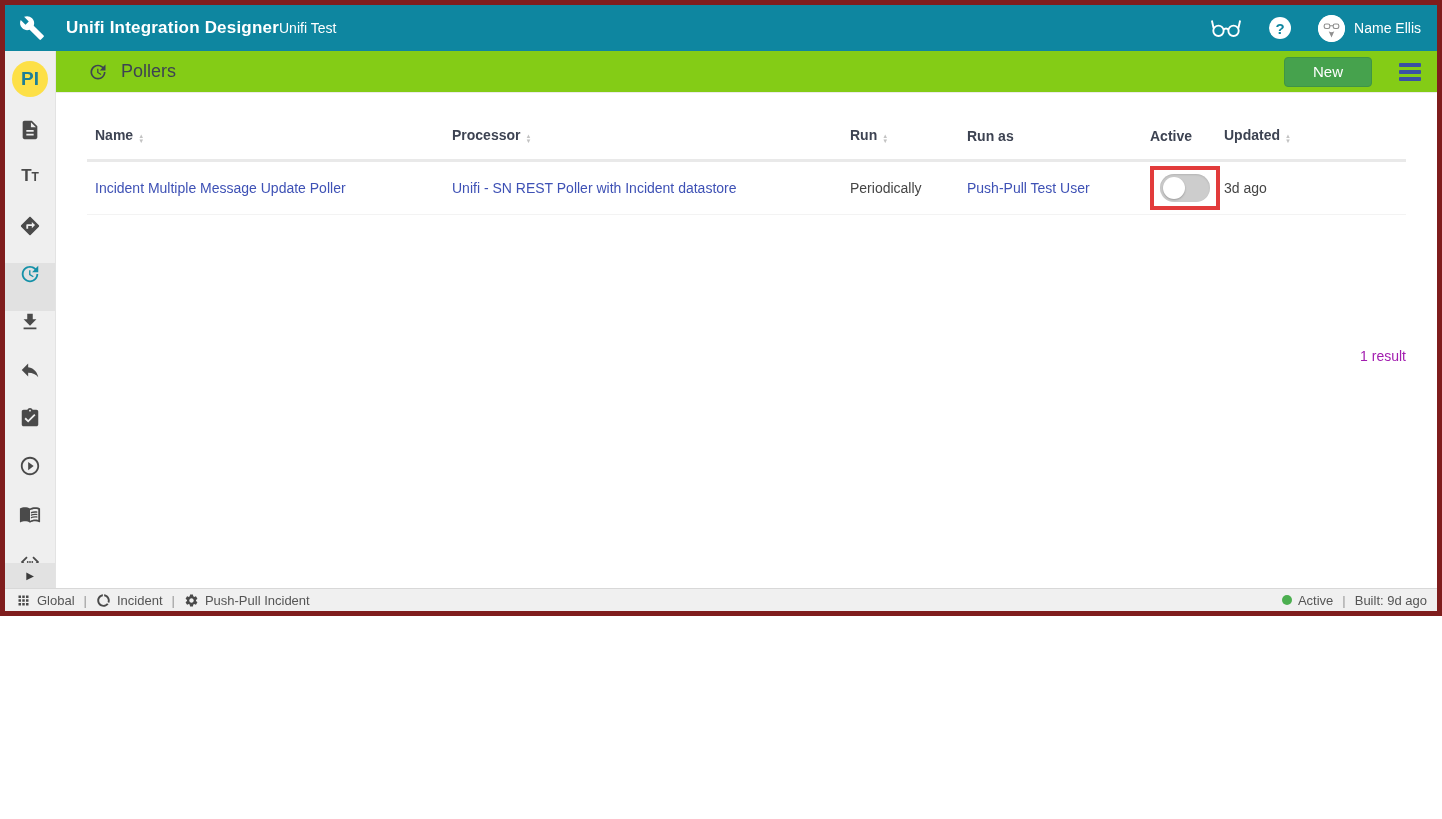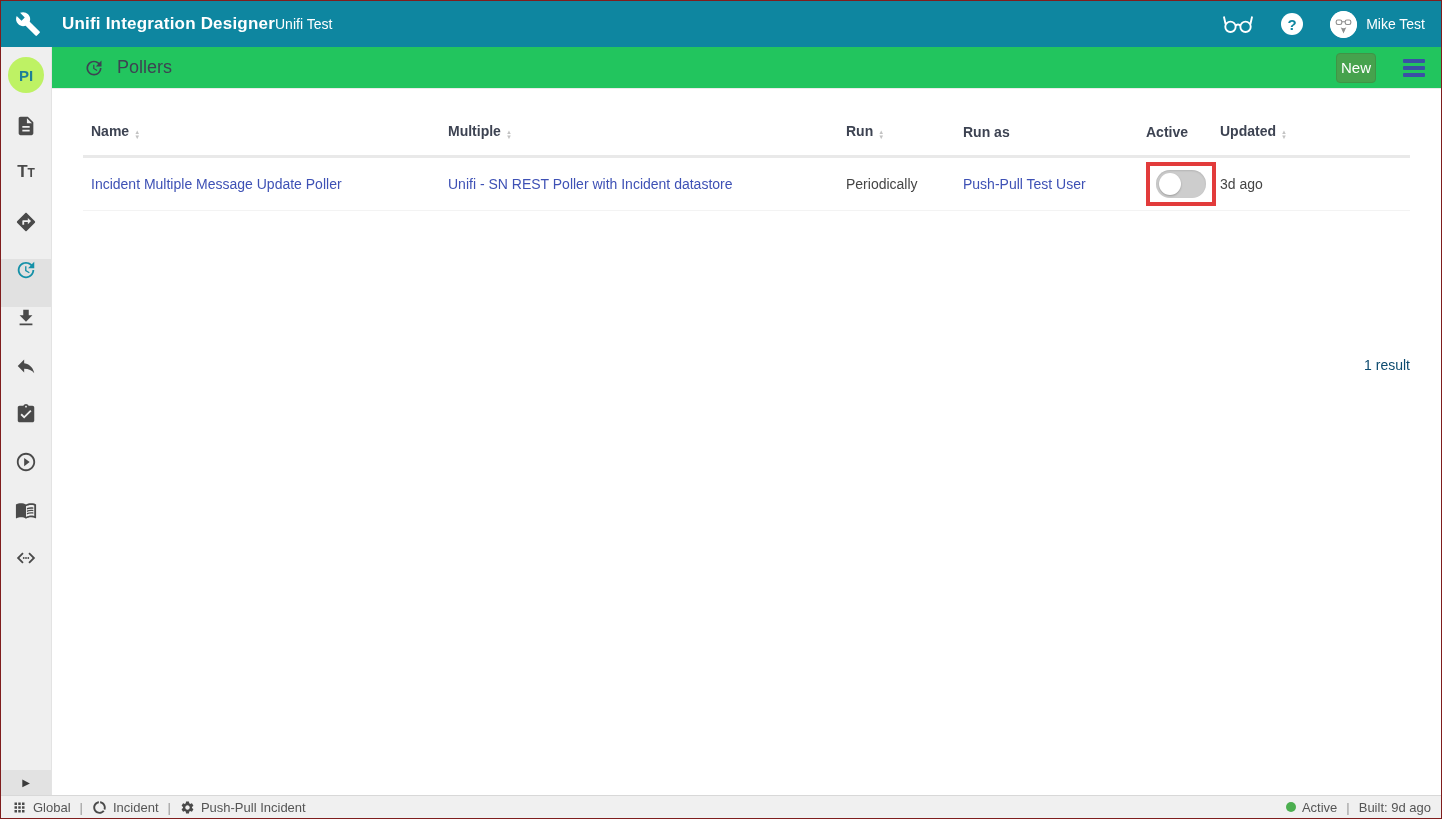--- a/index.html
+++ b/index.html
@@ -1,49 +1,49 @@
 <!DOCTYPE html>
 <html><head>
 <meta charset="utf-8">
 <style>
   * { margin:0; padding:0; box-sizing:border-box; }
   html,body { background:#fff; }
   body { font-family:"Liberation Sans","DejaVu Sans",sans-serif; }
-  .app { position:relative; width:1442px; height:819px; background:#fff; border:1px solid #7f1d1d; overflow:hidden; }
+  .app { position:relative; width:1442px; height:616px; background:#fff; border:5px solid #7f1d1d; overflow:hidden; }
 
   
   .topbar { position:absolute; left:0; top:0; right:0; height:46px; background:#0e86a0; display:flex; align-items:center; padding:0 16px 0 14px; color:#fff; }
   .topbar .wrench { width:26px; height:26px; margin-right:21px; }
   .topbar .app-title { font-size:17px; font-weight:bold; letter-spacing:.2px; }
   .topbar .app-subtitle { font-size:14px; }
   .topbar .spacer { flex:1; }
   .glasses { width:32px; height:22px; margin-right:27px; cursor:pointer; }
   .help-circle { width:22px; height:22px; border-radius:50%; background:#fff; color:#0e86a0; font-weight:bold; font-size:15px; display:flex; align-items:center; justify-content:center; margin-right:27px; cursor:pointer; }
   .user-avatar { width:27px; height:27px; border-radius:50%; background:#fff; margin-right:9px; overflow:hidden; cursor:pointer; }
   .user-name { font-size:14px; }
 
   
   .sidebar { position:absolute; left:0; top:46px; width:51px; bottom:23px; background:#efefef; border-right:1px solid #e3e3e3; }
-  .side-avatar { width:36px; height:36px; border-radius:50%; background:#bef264; color:#1e7f96; font-weight:bold; font-size:15px; display:flex; align-items:center; justify-content:center; margin:10px auto 0; cursor:pointer; }
+  .side-avatar { width:36px; height:36px; border-radius:50%; background:#fde047; color:#1e7f96; font-weight:bold; font-size:19px; display:flex; align-items:center; justify-content:center; margin:10px auto 0; cursor:pointer; }
   .side-nav { margin-top:22px; }
   .side-item { height:48px; display:flex; align-items:flex-start; justify-content:center; cursor:pointer; }
   .side-item svg { width:22px; height:22px; fill:#4a4a4a; }
   .side-item.active { background:#e1e1e1; }
   .side-item.active svg { fill:#1591a8; }
   .side-item .tt { color:#4a4a4a; font-weight:bold; line-height:1; }
   .side-item .tt .big { font-size:17px; }
   .side-item .tt .small { font-size:12px; }
   .side-collapse { position:absolute; bottom:0; left:0; width:100%; height:25px; background:#e2e2e2; display:flex; align-items:center; justify-content:center; cursor:pointer; color:#3b3b3b; font-size:10px; }
 
   
-  .page-header { position:absolute; left:51px; top:46px; right:0; height:42px; background:#22c55e; border-bottom:1px solid #ebebeb; display:flex; align-items:center; padding-left:32px; }
+  .page-header { position:absolute; left:51px; top:46px; right:0; height:42px; background:#84cc16; border-bottom:1px solid #ebebeb; display:flex; align-items:center; padding-left:32px; }
   .page-header .ph-icon { width:20px; height:20px; fill:#3d4352; }
   .page-title { font-size:18px; color:#3d4352; margin-left:13px; }
   .page-header .spacer { flex:1; }
-  .new-btn { background:#46a24d; border:1px solid #3f9446; color:#fff; font-size:15px; font-family:inherit; padding:5px 4px 6px; border-radius:4px; margin-right:27px; cursor:pointer; }
+  .new-btn { background:#46a24d; border:1px solid #3f9446; color:#fff; font-size:15px; font-family:inherit; padding:5px 28px 6px; border-radius:4px; margin-right:27px; cursor:pointer; }
   .hamburger { width:22px; margin-right:16px; cursor:pointer; display:flex; flex-direction:column; gap:3px; }
   .hamburger span { display:block; height:4px; background:#3a50a5; border-radius:1px; }
 
   
   .content { position:absolute; left:51px; top:88px; right:0; bottom:23px; background:#fff; padding:22px 31px 0; }
   .toolbar { display:flex; align-items:center; margin-bottom:17px; }
   .search-input { width:173px; height:33px; border:1px solid #ccc; border-radius:4px 0 0 4px; padding:0 10px; font-size:14px; font-family:inherit; color:#444; outline:none; }
   .search-input::placeholder { color:#9b9b9b; }
   .search-btn { width:40px; height:33px; background:#fff; border:1px solid #ccc; border-left:none; border-radius:0 4px 4px 0; cursor:pointer; display:flex; align-items:center; justify-content:center; }
   .search-btn svg { width:19px; height:19px; fill:#333; }
@@ -55,21 +55,21 @@
   td { padding:13px 8px; color:#454545; border-bottom:1px solid #f3f3f3; vertical-align:middle; }
   td a { color:#3e51b5; text-decoration:none; cursor:pointer; }
   .sort { display:inline-flex; flex-direction:column; margin-left:5px; vertical-align:2px; }
   .sort i { font-style:normal; font-size:6px; line-height:5px; color:#c3c3c3; }
   .cell-active { padding-top:4px; padding-bottom:4px; }
 
   .highlight-box { display:inline-flex; border:4px solid #e23b3b; padding:4px 6px; background:#fff; }
   .toggle { position:relative; display:inline-block; width:50px; height:28px; border-radius:14px; background:#cdcdcd; box-shadow:inset 0 1px 2px rgba(0,0,0,.12); cursor:pointer; }
   .toggle .knob { position:absolute; left:3px; top:3px; width:22px; height:22px; border-radius:50%; background:#fff; box-shadow:0 1px 2px rgba(0,0,0,.25); }
 
-  .result-count { position:absolute; top:268px; right:31px; font-size:14px; color:#0c4a6e; }
+  .result-count { position:absolute; top:255px; right:31px; font-size:14px; color:#a21caf; }
 
   
   .statusbar { position:absolute; left:0; right:0; bottom:0; height:23px; background:#f0f0f0; border-top:1px solid #d8d8d8; display:flex; align-items:center; padding:0 10px 0 11px; font-size:13px; color:#555; }
   .sb-group { display:flex; align-items:center; cursor:pointer; }
   .sb-group svg { width:15px; height:15px; fill:#4a4a4a; margin-right:6px; }
   .sb-div { margin:0 9px; color:#999; }
   .statusbar .spacer { flex:1; }
   .status-dot { width:10px; height:10px; border-radius:50%; background:#4caf50; margin-right:6px; }
   .sb-right { display:flex; align-items:center; }
 </style>
@@ -96,21 +96,21 @@
       <svg viewBox="0 0 24 24">
           <circle cx="12" cy="12" r="12" fill="#ffffff"></circle>
           <g stroke="#8f8f8f" stroke-width="1" fill="none">
             <rect x="5.5" y="8" width="5" height="4" rx="1.5"></rect>
             <rect x="13.5" y="8" width="5" height="4" rx="1.5"></rect>
             <path d="M10.5 9.5h3"></path>
           </g>
           <path d="M9.5 14.5c1.5 1.2 3.5 1.2 5 0l-2.5 5.5z" fill="#8f8f8f"></path>
         </svg>
     </div>
-    <span class="user-name">Mike Test</span>
+    <span class="user-name">Name Ellis</span>
   </div>
 
   <div class="sidebar">
     <div class="side-avatar">PI</div>
     <div class="side-nav">
       <div class="side-item">
         <svg viewBox="0 0 24 24">
             <path d="M14 2H6c-1.1 0-2 .9-2 2v16c0 1.1.9 2 2 2h12c1.1 0 2-.9 2-2V8l-6-6zm2 16H8v-2h8v2zm0-4H8v-2h8v2zm-3-5V3.5L18.5 9H13z"></path>
           </svg>
       </div>
@@ -191,21 +191,21 @@
           <col style="width:183px">
           <col style="width:74px">
           <col>
         </colgroup>
       <thead>
         <tr>
           <th><span>Name</span><span class="sort">
                 <i>▲</i>
                 <i>▼</i>
               </span></th>
-          <th><span>Multiple</span><span class="sort">
+          <th><span>Processor</span><span class="sort">
                 <i>▲</i>
                 <i>▼</i>
               </span></th>
           <th><span>Run</span><span class="sort">
                 <i>▲</i>
                 <i>▼</i>
               </span></th>
           <th><span>Run as</span></th>
           <th><span>Active</span></th>
           <th><span>Updated</span><span class="sort">

